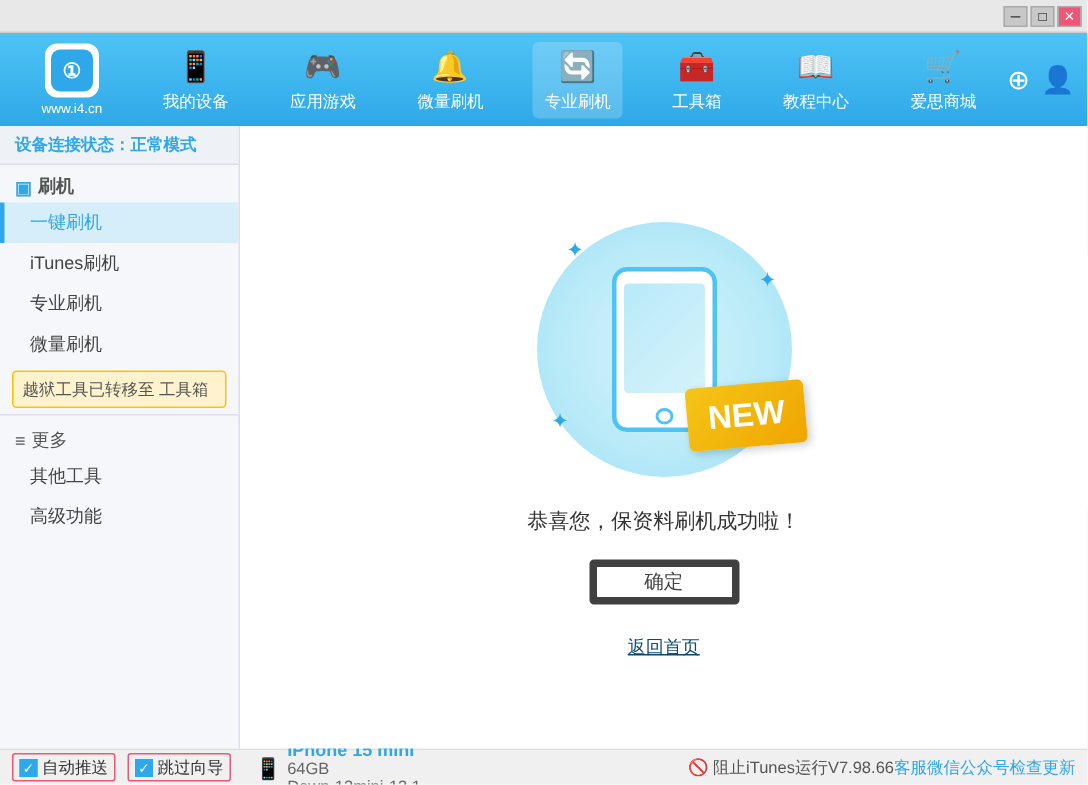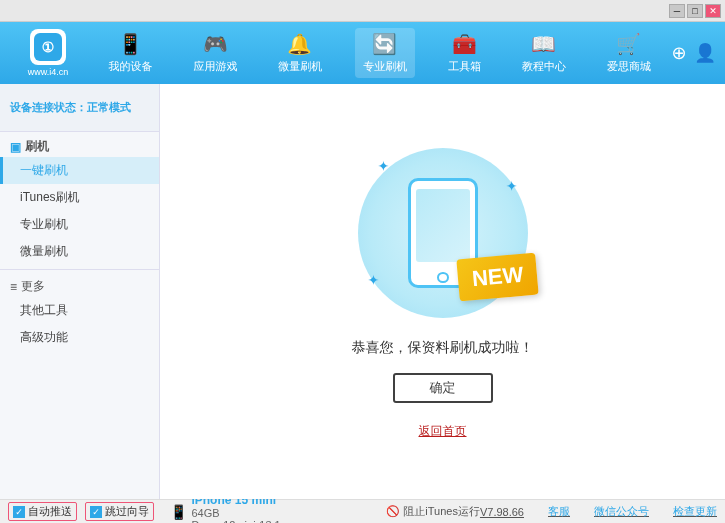--- a/index.html
+++ b/index.html
@@ -74,21 +74,21 @@
     
     .sidebar {
       width: 160px;
       background: #f5f7fa;
       border-right: 1px solid #dde;
       padding: 0;
       overflow-y: auto;
       flex-shrink: 0;
     }
     .status-bar {
-      padding: 16px 10px;
+      padding: 5px 10px;
       font-size: 11px;
       color: #333;
       background: #eef2f7;
       border-bottom: 1px solid #dde;
     }
     .status-bar span { color: #2ea8e8; font-weight: bold; }
     .sidebar-section-header {
       display: flex; align-items: center; gap: 4px;
       padding: 6px 10px 2px;
       color: #555; font-size: 12px; font-weight: bold;
@@ -186,30 +186,30 @@
 
     .success-text {
       font-size: 14px;
       color: #333;
       margin-bottom: 16px;
       font-weight: normal;
     }
     .confirm-btn {
       width: 100px; height: 30px;
       background: white;
-      border: 2px solid #404040;
+      border: 5px solid #404040;
       border-radius: 3px;
       cursor: pointer;
       font-size: 13px;
       color: #444;
       margin-bottom: 20px;
       display: flex; align-items: center; justify-content: center;
     }
     .go-back-link {
-      color: #b91c1c; font-size: 12px; cursor: pointer; text-decoration: underline;
+      color: #0c4a6e; font-size: 12px; cursor: pointer; text-decoration: underline;
     }
 
     
     .bottom-panel {
       height: 24px;
       background: #f0f0f0;
       border-top: 1px solid #ddd;
       display: flex;
       align-items: center;
       padding: 0 8px;
@@ -227,21 +227,21 @@
       border: 1px solid #999;
       background: white;
       display: flex; align-items: center; justify-content: center;
     }
     .checkbox-checked { background: #2ea8e8; border-color: #2ea8e8; color: white; font-size: 9px; }
     .device-info { display: flex; align-items: center; gap: 4px; margin-left: 8px; }
     .device-icon { color: #2ea8e8; font-size: 14px; }
     .device-name { color: #2ea8e8; font-weight: bold; font-size: 12px; }
     .device-details { font-size: 11px; color: #666; }
     .bottom-right {
-      display: flex; align-items: center; gap: 24px; font-size: 11px; color: #555; text-decoration: underline;
+      display: flex; align-items: center; gap: 0; font-size: 11px; color: #555;
     }
     .no-itunes { display: flex; align-items: center; gap: 3px; font-size: 11px; color: #555; }
     .bottom-link { color: #2ea8e8; cursor: pointer; }
 
     
     .bottom-device-row {
       display: flex; flex-direction: column;
     }
   </style>
 </head>
@@ -305,20 +305,22 @@
       <span>设备连接状态：</span><span>正常模式</span>
     </div>
     <div class="sidebar-section-header">
       <span class="sidebar-icon">▣</span>
       <span>刷机</span>
     </div>
     <div class="sidebar-item active">一键刷机</div>
     <div class="sidebar-item">iTunes刷机</div>
     <div class="sidebar-item">专业刷机</div>
     <div class="sidebar-item">微量刷机</div>
+    <div class="sidebar-notice">越狱工具已转移至
+工具箱</div>
     <div class="sidebar-divider"></div>
     <div class="sidebar-more-header">
       <span>≡</span>
       <span>更多</span>
     </div>
     <div class="sidebar-item">其他工具</div>
     <div class="sidebar-item">高级功能</div>
   </div>
 
   <div class="content">

